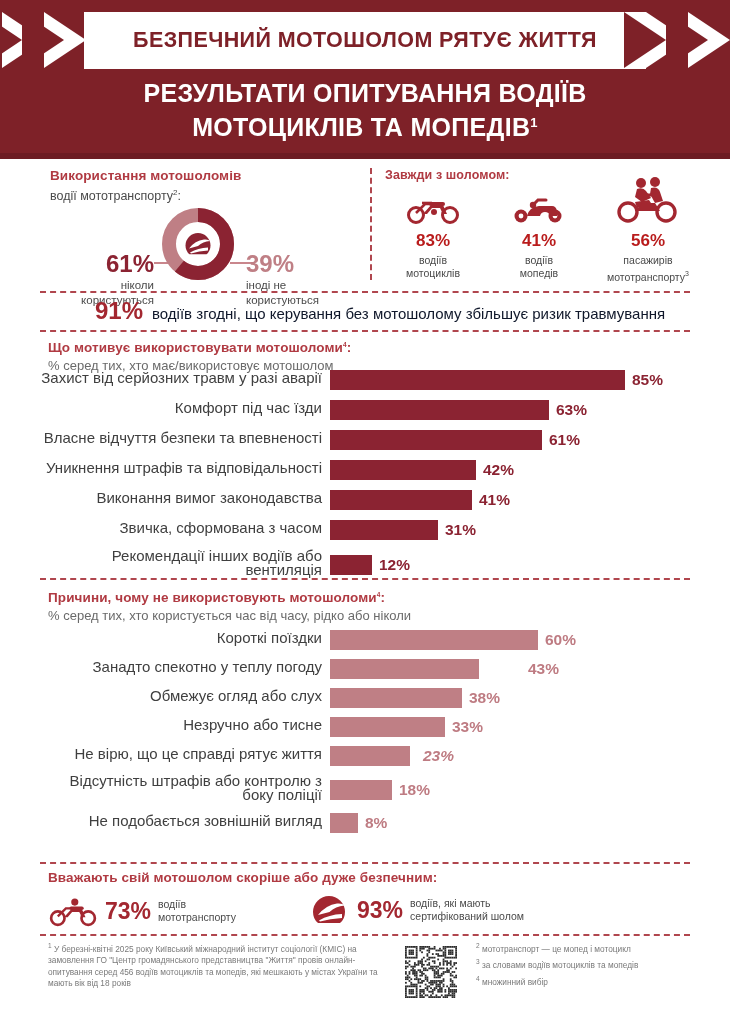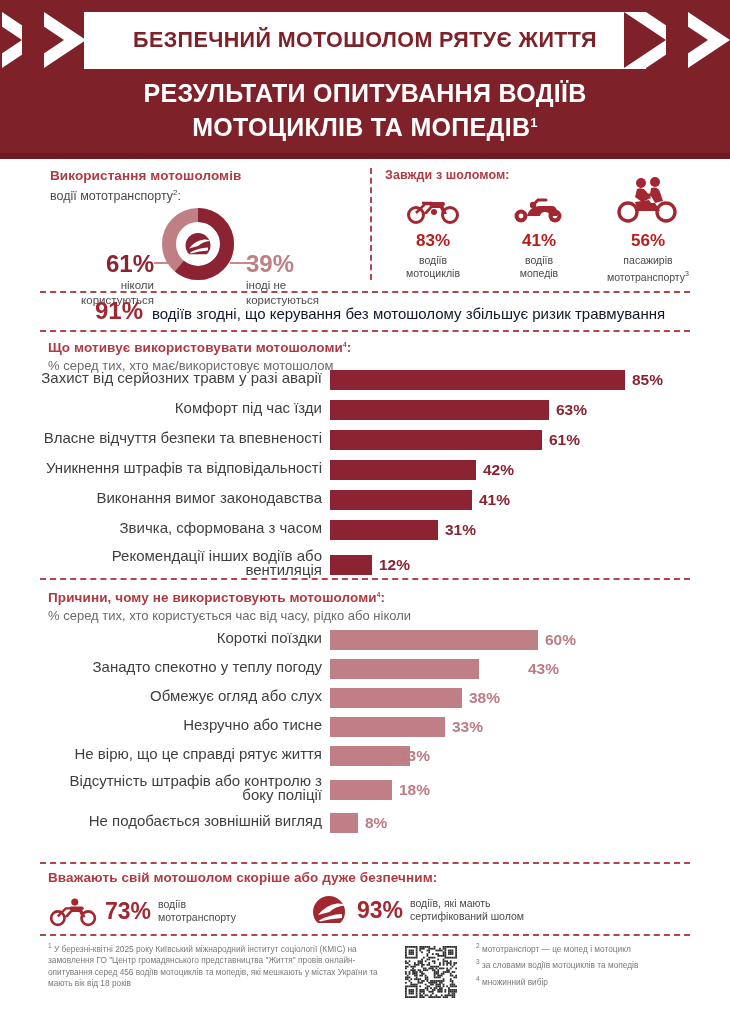--- a/index.html
+++ b/index.html
@@ -401,21 +401,21 @@
         <div>Незручно або тисне</div>
       </div>
       <div class="row-bar" style="top: 2px; width: 115px;"></div>
       <div class="row-val" style="top: 2px; left: 452px;">33%</div>
     </div>
     <div class="row" style="height: 29px;">
       <div class="row-label" style="top: 3px;">
         <div>Не вірю, що це справді рятує життя</div>
       </div>
       <div class="row-bar" style="top: 2px; width: 80px;"></div>
-      <div class="row-val" style="top: 2px; left: 399px;">23%</div>
+      <div class="row-val" style="top: 2px; left: 423px; font-style: italic;">23%</div>
     </div>
     <div class="row" style="height: 38px;">
       <div class="row-label" style="top: 1px;">
         <div>Відсутність штрафів або контролю з</div>
         <div>боку поліції</div>
       </div>
       <div class="row-bar" style="top: 7px; width: 62px;"></div>
       <div class="row-val" style="top: 7px; left: 399px;">18%</div>
     </div>
     <div class="row" style="height: 29px;">

